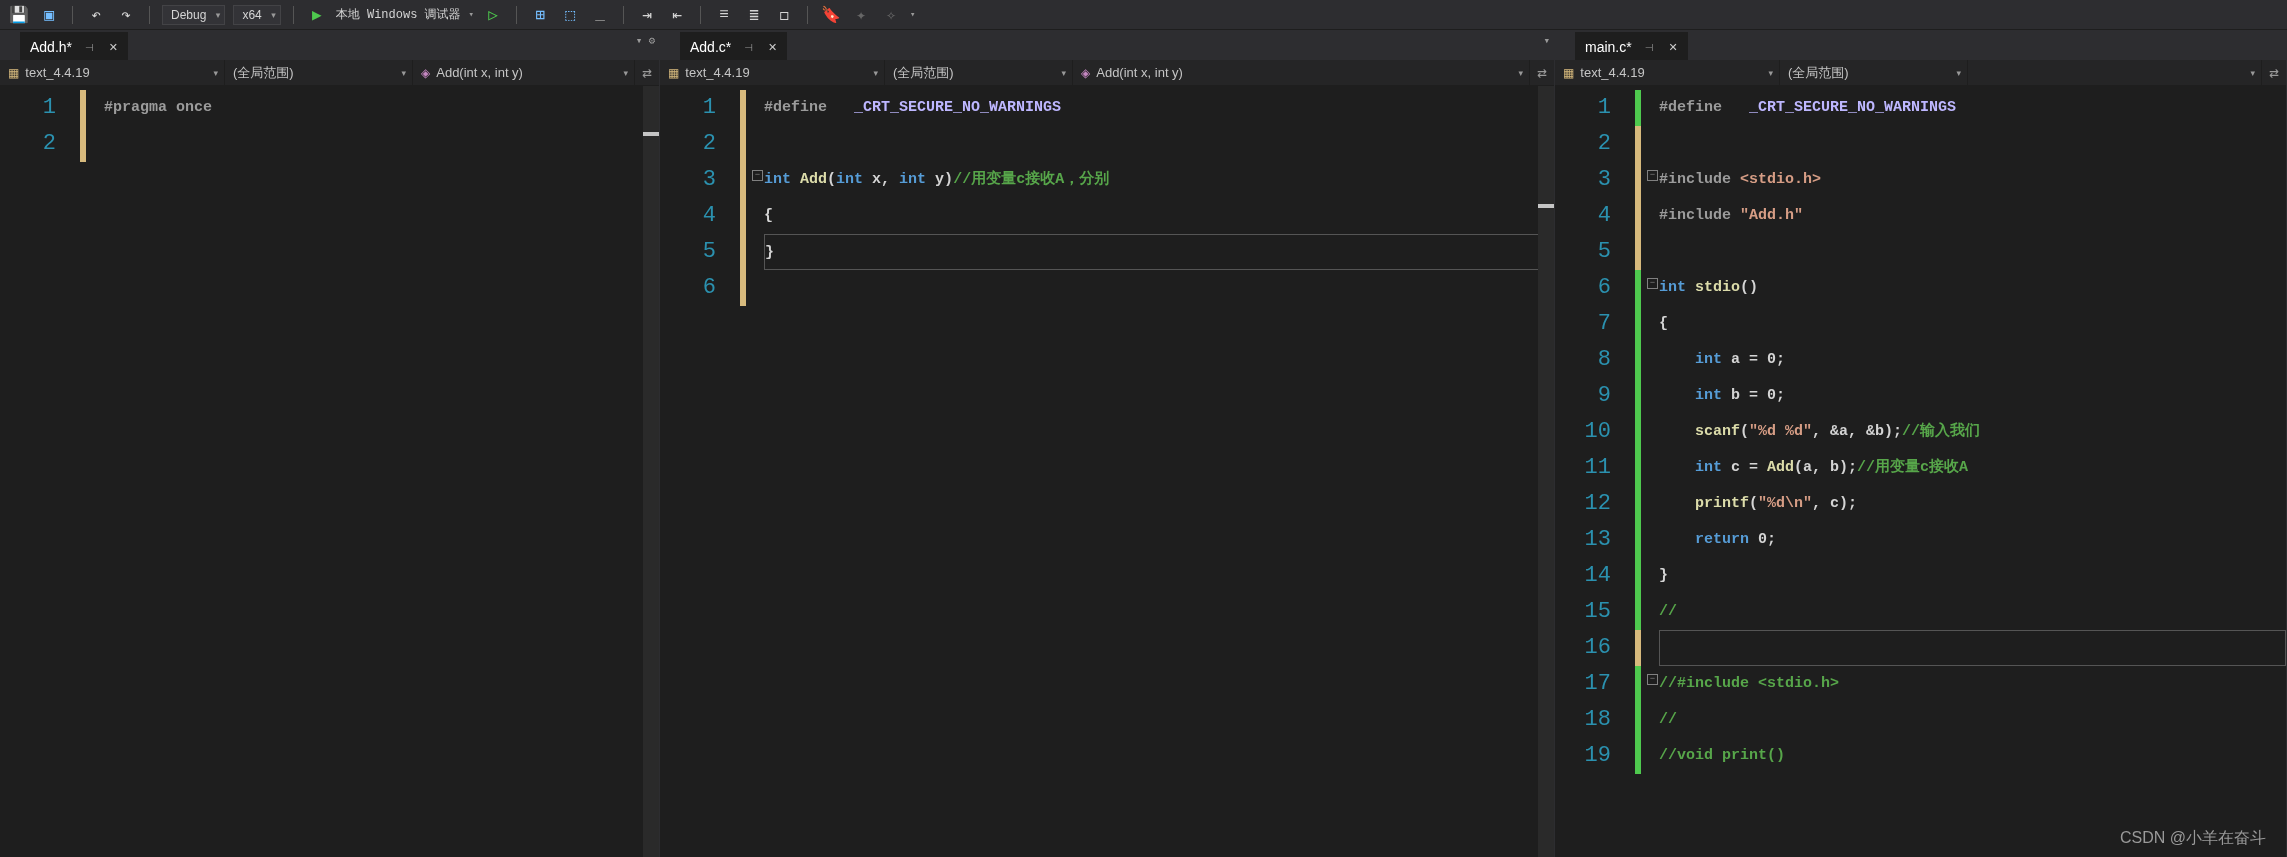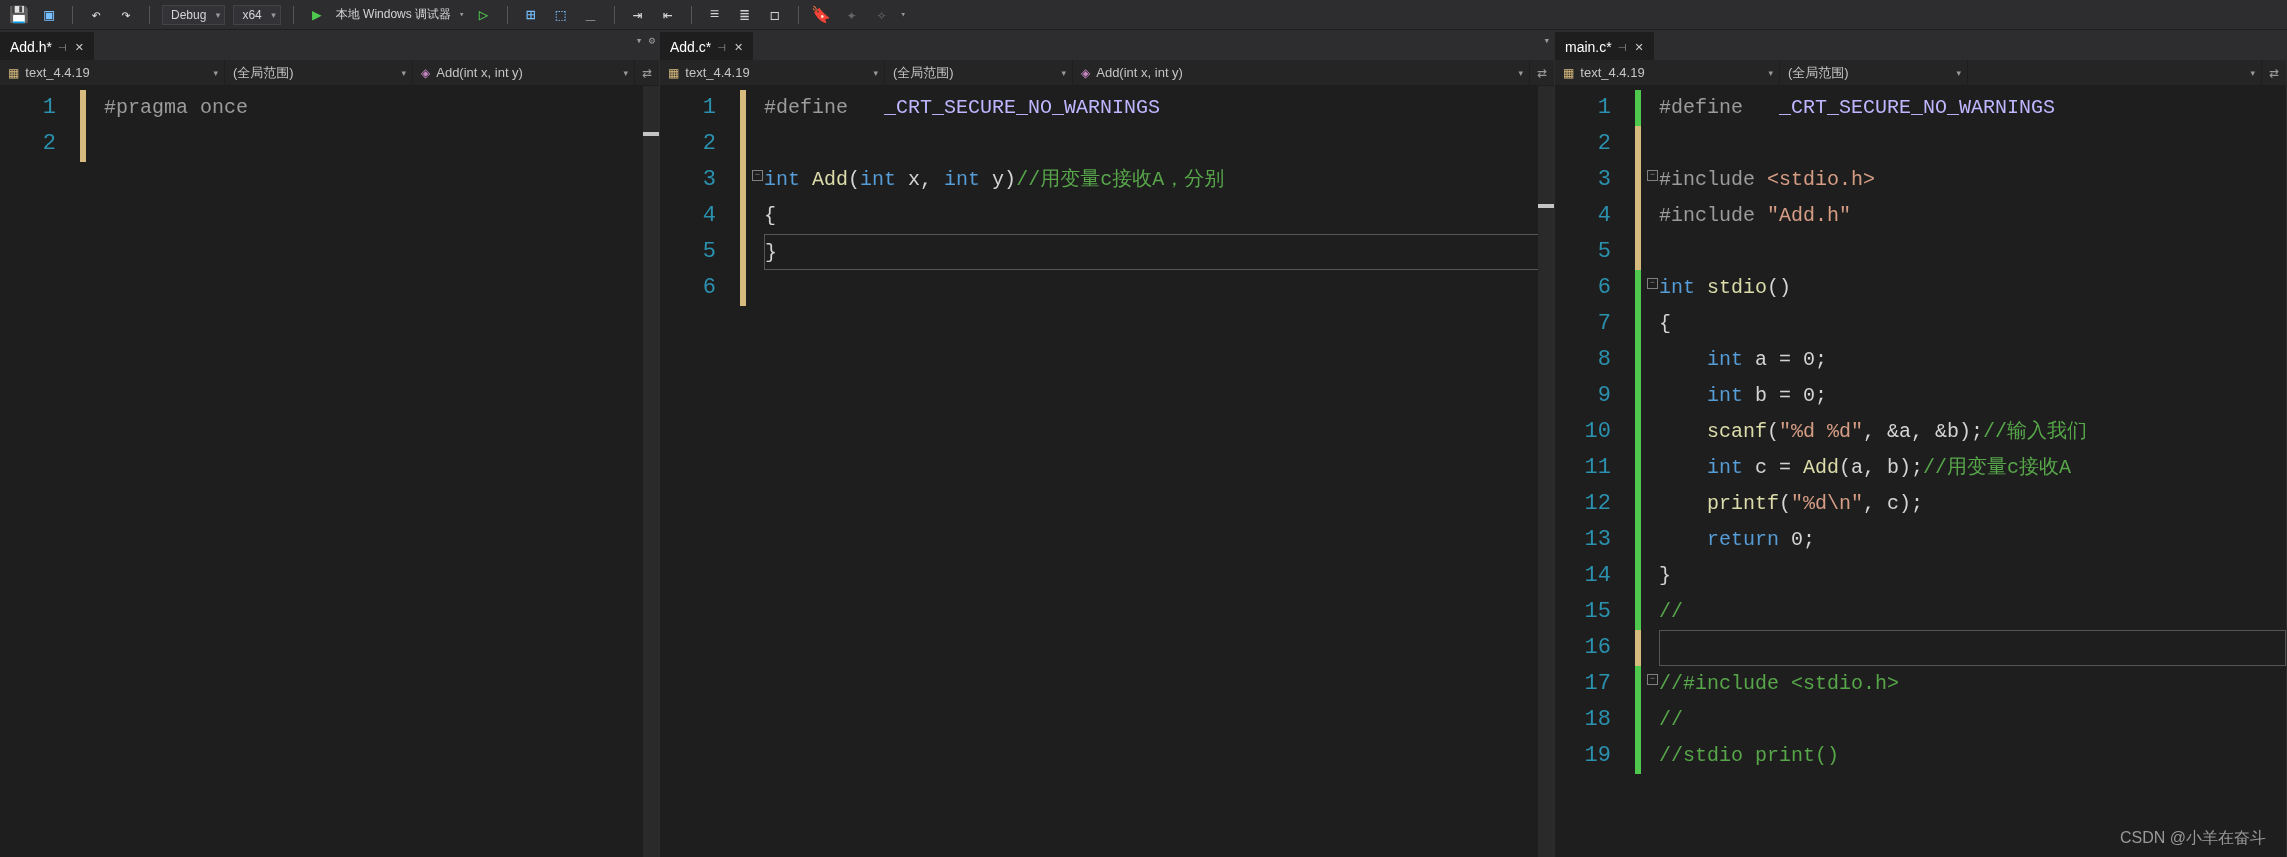--- a/index.html
+++ b/index.html
@@ -35,21 +35,21 @@
   color: #d4d4d4;
   padding: 2px 18px 2px 8px;
   font-size: 12px;
   font-family: Liberation Sans, sans-serif;
   position: relative;
   display: flex;
   align-items: center;
 }
 .toolbar .dropdown::after { content: "▾"; position: absolute; right: 4px; font-size: 9px; color: #999; }
 .toolbar .play { color: #4EC94E; }
-.toolbar .debug-label { color: #d4d4d4; font-size: 12px; font-family: Liberation Sans, sans-serif; text-align: right; }
+.toolbar .debug-label { color: #d4d4d4; font-size: 12px; font-family: Liberation Mono, monospace; text-align: right; }
 .panes {
   flex: 1;
   display: flex;
   overflow: hidden;
 }
 .pane {
   background: #1e1e1e;
   display: flex;
   flex-direction: column;
   border-right: 1px solid #2d2d30;
@@ -68,22 +68,23 @@
 }
 .tab {
   background: #1e1e1e;
   border-top: 2px solid #1e1e1e;
   color: #fff;
   padding: 4px 8px 4px 10px;
   font-size: 14px;
   font-family: 'Segoe UI', sans-serif;
   display: flex;
   align-items: center;
-  gap: 6px;
+  gap: 13px;
   height: 28px;
+  margin-left: 20px;
 }
 .tab.active { border-top: 2px solid #1e1e1e; background: #1e1e1e; }
 .tab .pin { font-size: 10px; color: #999; }
 .tab .close { font-size: 11px; cursor: pointer; color: #ccc; padding: 2px; }
 
 .tabright {
   position: absolute; right: 4px; top: 4px;
   display: flex; gap: 6px;
   color: #999;
   font-size: 11px;
@@ -154,22 +155,23 @@
   border: 1px solid #808080;
   background: #1e1e1e;
   color: #808080;
   font-size: 9px;
   text-align: center;
   line-height: 9px;
 }
 .code {
   flex: 1;
   padding-top: 4px;
-  font-size: 20px;
-  position: relative;
+  font-size: 15px;
+  position: relative;
+  font-weight: bold;
 }
 .line {
   height: 36px;
   line-height: 36px;
   white-space: pre;
   position: relative;
 }
 .line.boxed {
   border: 1px solid #555;
   background: #1e1e1e;
@@ -402,19 +404,19 @@
           <div class="line"><span class="txt">    </span><span class="kw">int</span><span class="txt"> b = 0;</span></div>
           <div class="line"><span class="txt">    </span><span class="fn">scanf</span><span class="txt">(</span><span class="str">"%d %d"</span><span class="txt">, &amp;a, &amp;b);</span><span class="cmt">//输入我们</span></div>
           <div class="line"><span class="txt">    </span><span class="kw">int</span><span class="txt"> c = </span><span class="fn">Add</span><span class="txt">(a, b);</span><span class="cmt">//用变量c接收A</span></div>
           <div class="line"><span class="txt">    </span><span class="fn">printf</span><span class="txt">(</span><span class="str">"%d\n"</span><span class="txt">, c);</span></div>
           <div class="line"><span class="txt">    </span><span class="kw">return</span><span class="txt"> 0;</span></div>
           <div class="line"><span class="txt">}</span></div>
           <div class="line"><span class="cmt">//</span></div>
           <div class="line boxed"></div>
           <div class="line"><span class="cmt">//#include &lt;stdio.h&gt;</span></div>
           <div class="line"><span class="cmt">//</span></div>
-          <div class="line"><span class="cmt">//stdio print()</span></div>
+          <div class="line"><span class="cmt">//void print()</span></div>
         </div>
     </div>
     <div class="watermark">CSDN @小羊在奋斗</div>
   </div>
 
 </div>
 
 </body></html>

